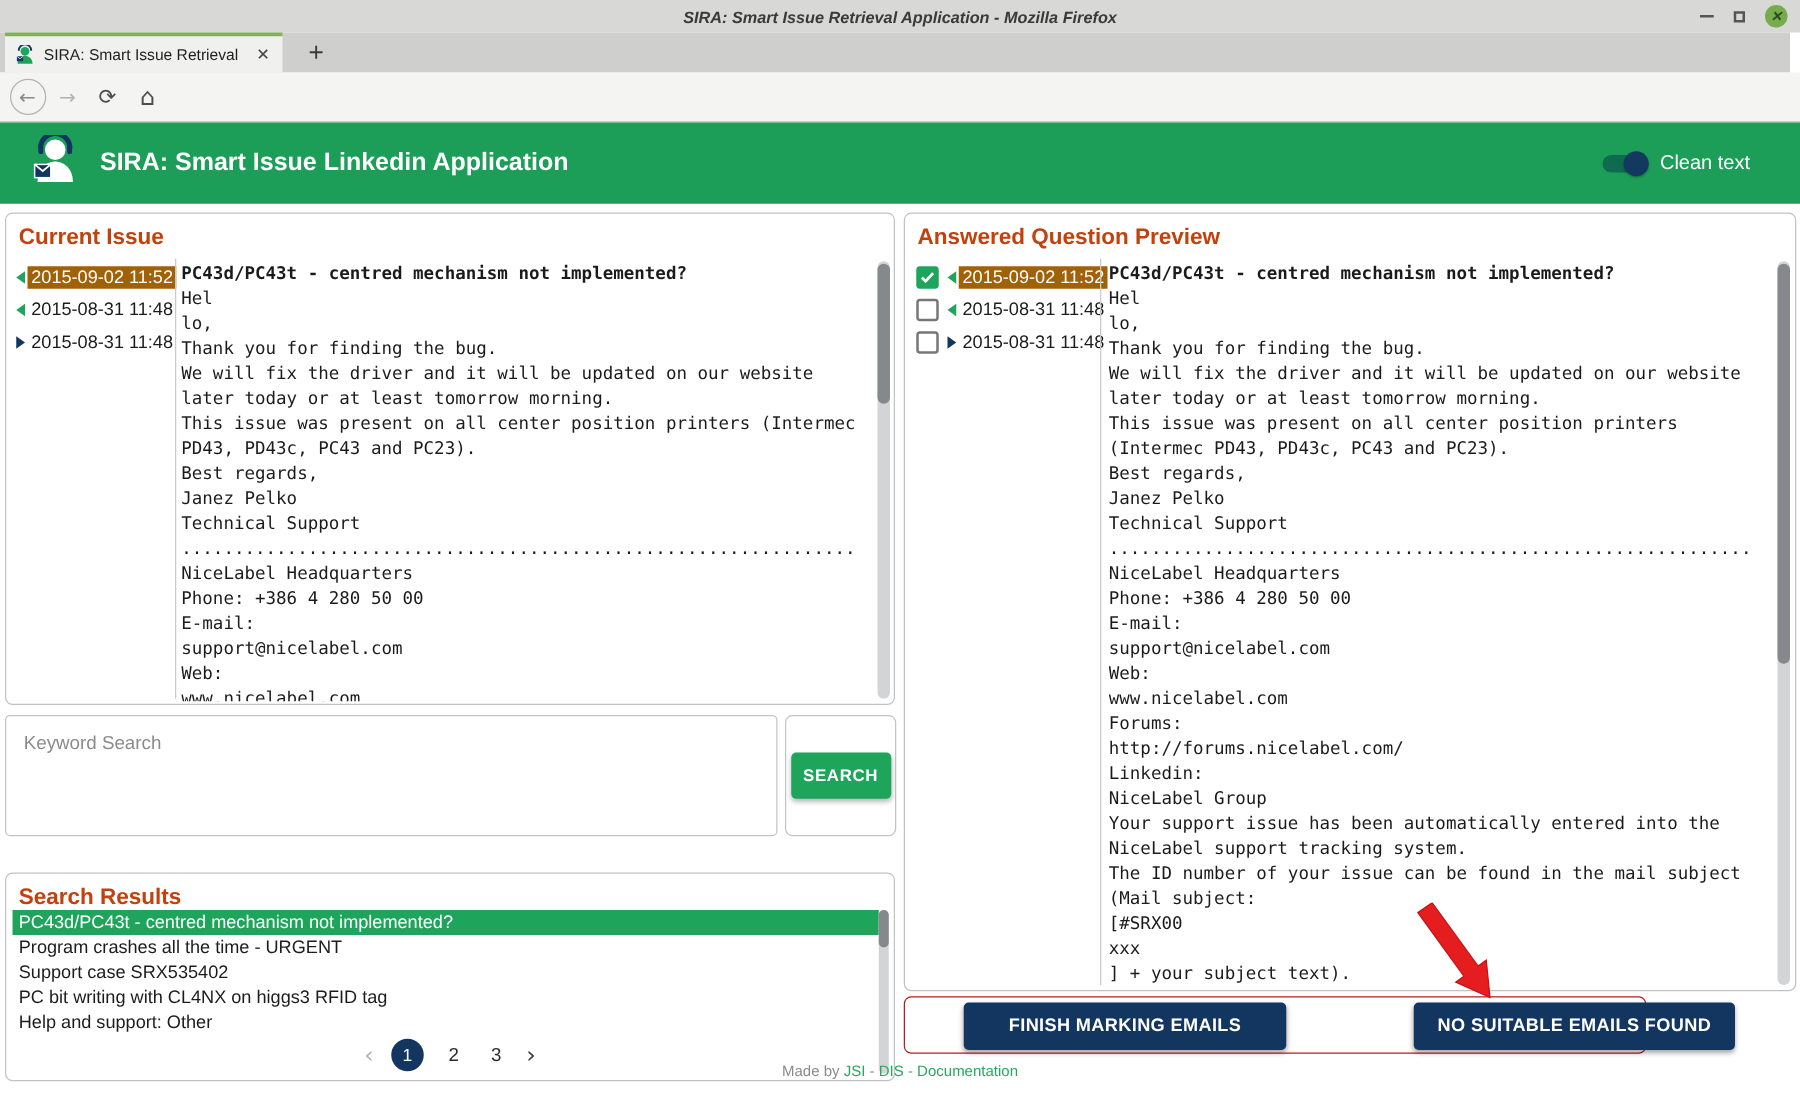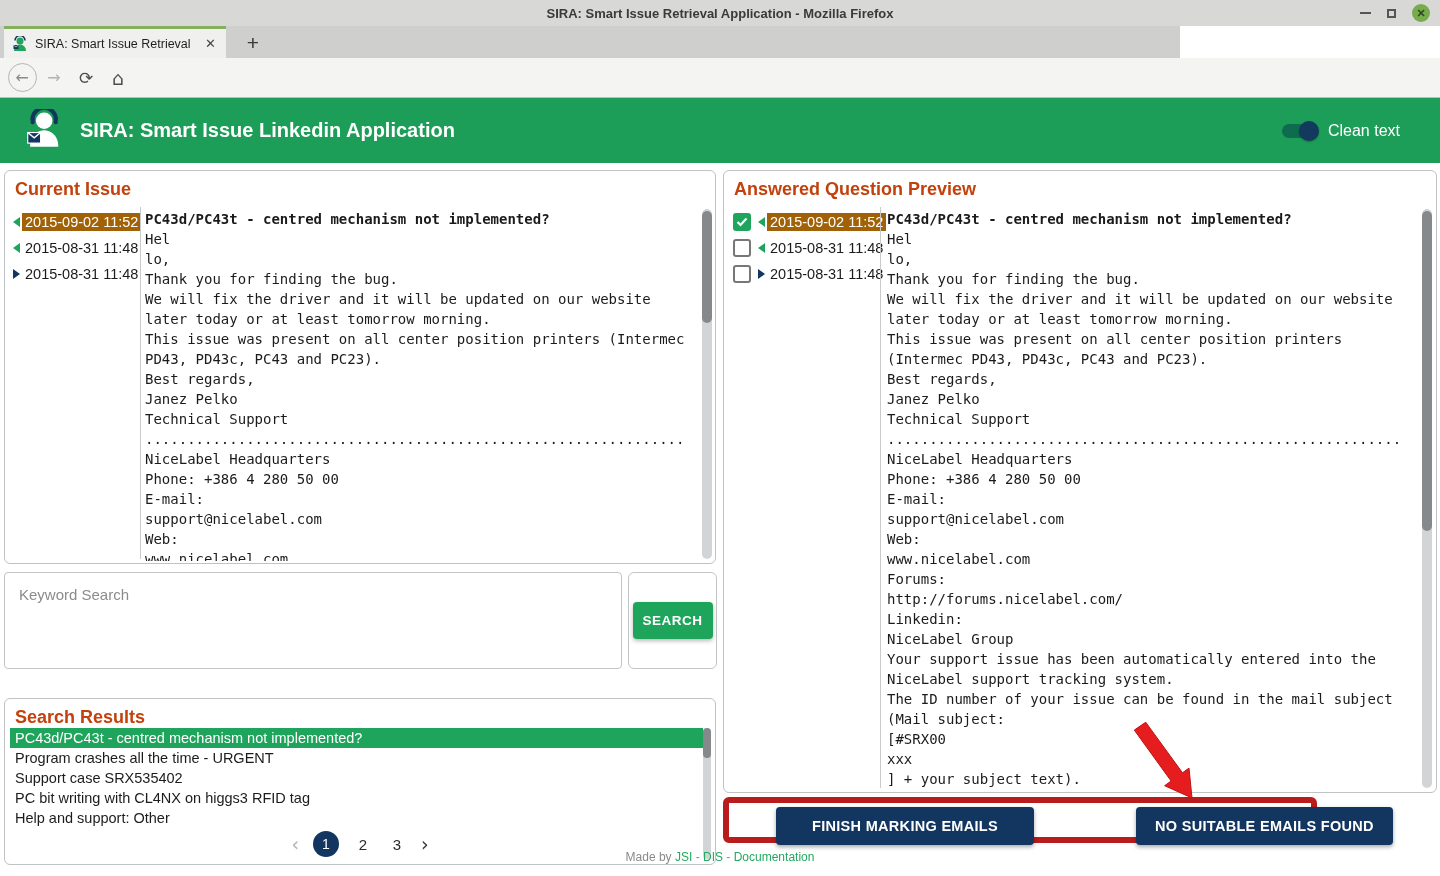--- a/index.html
+++ b/index.html
@@ -1,28 +1,28 @@
 <!DOCTYPE html>
 <html><head>
 <meta charset="utf-8">
 <style>
   * { box-sizing: border-box; margin: 0; padding: 0; }
   html,body { width:1440px; height:876px; }
   body { font-family:"Liberation Sans",sans-serif; background:#fff; position:relative; overflow:hidden; }
 
   
   .titlebar { position:absolute; left:0; top:0; width:1440px; height:26px; background:#d8d8d6;
-    display:flex; align-items:center; justify-content:center; font-size:13px; font-weight:bold; color:#3a3a3a; }
+    display:flex; align-items:center; justify-content:center; font-size:13px; font-weight:bold; color:#3a3a3a;font-style:italic; }
   .win-controls { position:absolute; right:10px; top:0; height:26px; display:flex; align-items:center; gap:16px; }
   .win-min { width:11px; height:2px; background:#555; }
   .win-restore { width:9px; height:9px; border:2px solid #555; }
   .win-close { width:18px; height:18px; border-radius:50%; background:#76ac4c; color:#2e4b20;
     display:flex; align-items:center; justify-content:center; font-size:11px; font-weight:bold; }
 
-  .tabbar { position:absolute; left:0; top:26px; width:1180px; height:32px; background:#cfcfcd; }
+  .tabbar { position:absolute; left:0; top:26px; width:1432px; height:32px; background:#cfcfcd; }
   .tab { position:absolute; left:4px; top:0; width:222px; height:32px; background:#f0f0ee;
     border-top:3px solid #84b05c; display:flex; align-items:center; padding:0 8px; gap:7px; }
   .tab-title { font-size:12.5px; color:#1f1f1f; white-space:nowrap; overflow:hidden; flex:1; }
   .tab-close { font-size:13px; color:#454545; padding:0 2px; }
   .newtab { position:absolute; left:238px; top:2px; width:30px; height:30px; display:flex;
     align-items:center; justify-content:center; font-size:21px; color:#3a3a3a; font-weight:300; }
 
   .navbar { position:absolute; left:0; top:58px; width:1440px; height:40px; background:#f4f4f3;
     border-bottom:1px solid #bdbdbb; }
   .nav-icons { position:absolute; left:6px; top:0; height:39px; display:flex; align-items:center; }
@@ -134,21 +134,21 @@
     justify-content:center; gap:14px; }
   .pg-chevron { font-size:19px; font-family:"DejaVu Sans",sans-serif; line-height:26px; }
   .pg-prev { color:#b5b5b5; }
   .pg-next { color:#3c3c3c; }
   .pg-num { font-size:15px; color:#2b2b2b; width:20px; text-align:center; }
   .pg-num.current { width:26px; height:26px; border-radius:50%; background:#12365f; color:#fff;
     display:flex; align-items:center; justify-content:center; font-size:14px; }
 
   
   .actions-bar { position:absolute; left:723px; top:797px; width:594px; height:46px;
-    border:6px solid #b91c1c; border-radius:6px; }
+    border:1px solid #b91c1c; border-radius:6px; }
   .action-btn { position:absolute; top:4px; height:38px; background:#12365f; border:none; border-radius:4px;
     color:#fff; font-family:"Liberation Sans",sans-serif; font-size:14.5px; font-weight:bold;
     letter-spacing:.3px; box-shadow:0 2px 4px rgba(0,0,0,.35); }
   #finish-btn { left:47px; width:258px; }
   #nosuitable-btn { left:407px; width:257px; }
 
   .red-arrow { position:absolute; left:1132px; top:722px; z-index:20; }
 
   
   .footer { position:absolute; left:0; top:850px; width:1440px; text-align:center; font-size:12px; color:#8a8a8a; }

